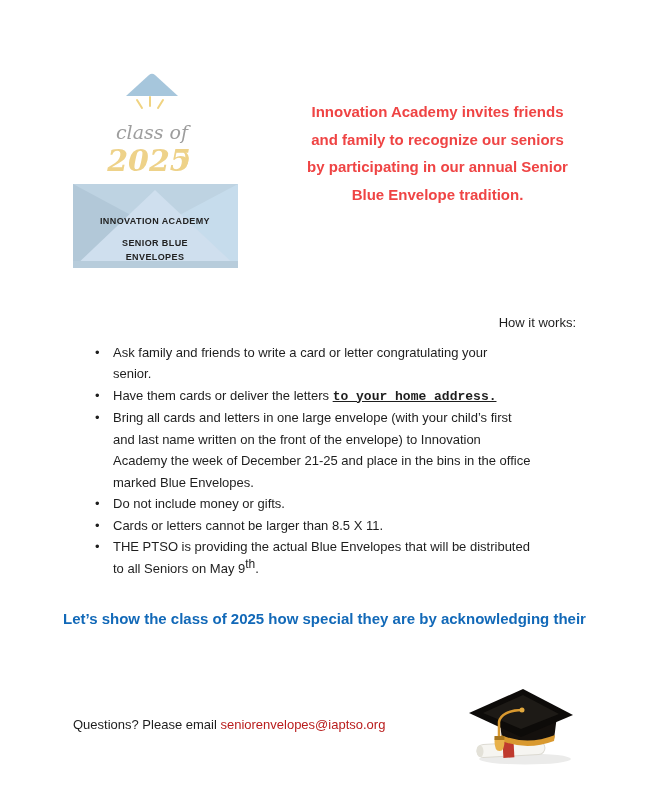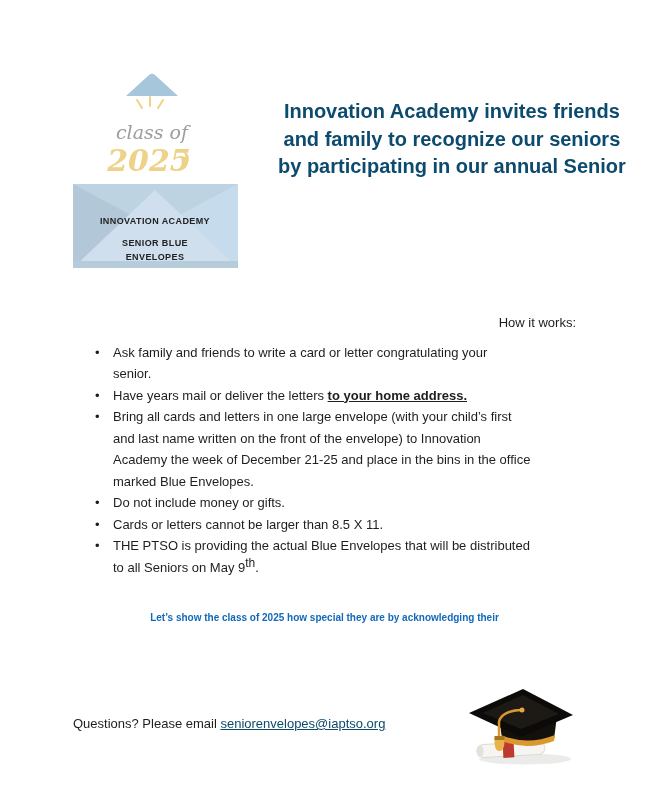--- a/index.html
+++ b/index.html
@@ -1,32 +1,32 @@
 <!DOCTYPE html>
 <html><head>
 <meta charset="utf-8">
 <style>
   html,body{margin:0;padding:0;background:#fff;}
   .page{position:relative;width:649px;height:797px;background:#ffffff;overflow:hidden;
         font-family:"Liberation Sans",sans-serif;color:#1e1e1e;}
   .top-row{display:flex;align-items:flex-start;padding:72px 52px 0 73px;}
   .envelope-wrap{flex:0 0 165px;width:165px;height:196px;text-align:center;}
-  .intro{flex:1;margin-left:40px;padding-top:26px;text-align:center;color:#0c4a6e;
-         font-weight:700;font-size:20px;line-height:27.6px;white-space:nowrap;}
+  .intro{flex:1;margin-left:40px;padding-top:26px;text-align:center;color:#ef4444;
+         font-weight:700;font-size:15px;line-height:27.6px;white-space:nowrap;}
   .how-title{margin:44px 73px 0 73px;font-size:13px;line-height:21.5px;text-align:right;}
   ul.bullets{margin:8px 73px 8px 73px;padding:0 0 0 40px;list-style:none;}
   ul.bullets li{position:relative;font-size:13px;line-height:21.5px;white-space:nowrap;}
   ul.bullets li::before{content:"\2022";position:absolute;left:-18px;top:0;font-size:13px;}
-  .b{font-weight:700;}
+  .b{font-weight:700;font-family:Liberation Mono, monospace;}
   .u{text-decoration:underline;}
   ul.bullets sup{font-size:12px;line-height:0;vertical-align:super;}
   .closing{margin-top:29px;text-align:center;color:#1269b8;font-weight:700;
-           font-size:10px;line-height:22px;white-space:nowrap;}
+           font-size:15px;line-height:22px;white-space:nowrap;}
   .footer{margin:86px 73px 0 73px;font-size:13px;line-height:18px;}
-  .email-link{color:#0c4a6e;text-decoration:underline;cursor:pointer;}
+  .email-link{color:#b91c1c;cursor:pointer;}
   .gradcap{position:absolute;top:682px;right:72px;width:112px;height:85px;}
   .env-label{font-family:"Liberation Sans",sans-serif;font-weight:700;fill:#222;letter-spacing:0.4px;}
   .script-top{font-family:"DejaVu Serif",serif;font-style:italic;fill:#9d9d9d;}
   .script-year{font-family:"DejaVu Serif",serif;font-style:italic;font-weight:700;fill:#eed289;}
 </style>
 </head>
 <body>
 
 <div class="page">
 
@@ -54,28 +54,29 @@
         <rect x="0" y="189" width="165" height="7" fill="#b7ccdb"></rect>
         <text x="82" y="152" font-size="9" text-anchor="middle" class="env-label">INNOVATION ACADEMY</text>
         <text x="82" y="174" font-size="9" text-anchor="middle" class="env-label">SENIOR BLUE</text>
         <text x="82" y="188" font-size="9" text-anchor="middle" class="env-label">ENVELOPES</text>
       </svg>
     </div>
     <div class="intro" id="intro-heading">
         <div>Innovation Academy invites friends</div>
         <div>and family to recognize our seniors</div>
         <div>by participating in our annual Senior</div>
+        <div>Blue Envelope tradition.</div>
       </div>
   </div>
 
   <div class="how-title">How it works:</div>
 
   <ul class="bullets" id="bullet-list">
       <li><span>Ask family and friends to write a card or letter congratulating your</span><br><span>senior.</span></li>
-      <li><span>Have years mail or deliver the letters </span><span class="b u">to your home address.</span></li>
+      <li><span>Have them cards or deliver the letters </span><span class="b u">to your home address.</span></li>
       <li><span>Bring all cards and letters in one large envelope (with your child’s first</span><br><span>and last name written on the front of the envelope) to Innovation</span><br><span>Academy the week of December 21-25 and place in the bins in the office</span><br><span>marked Blue Envelopes.</span></li>
       <li><span>Do not include money or gifts.</span></li>
       <li><span>Cards or letters cannot be larger than 8.5 X 11.</span></li>
       <li><span>THE PTSO is providing the actual Blue Envelopes that will be distributed</span><br><span>to all Seniors on May 9</span><sup>th</sup><span>.</span></li>
     </ul>
 
   <div class="closing" id="closing-text">
       <div>Let’s show the class of 2025 how special they are by acknowledging their</div>
     </div>
 

